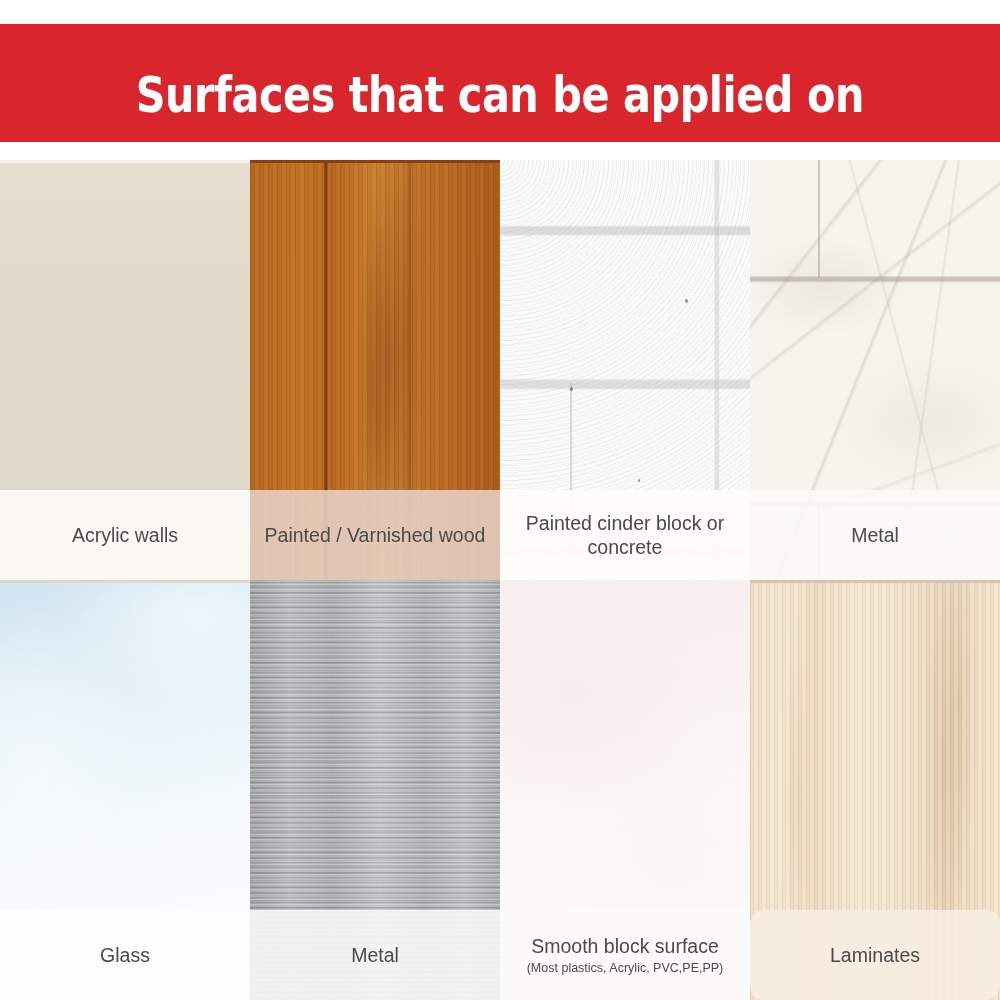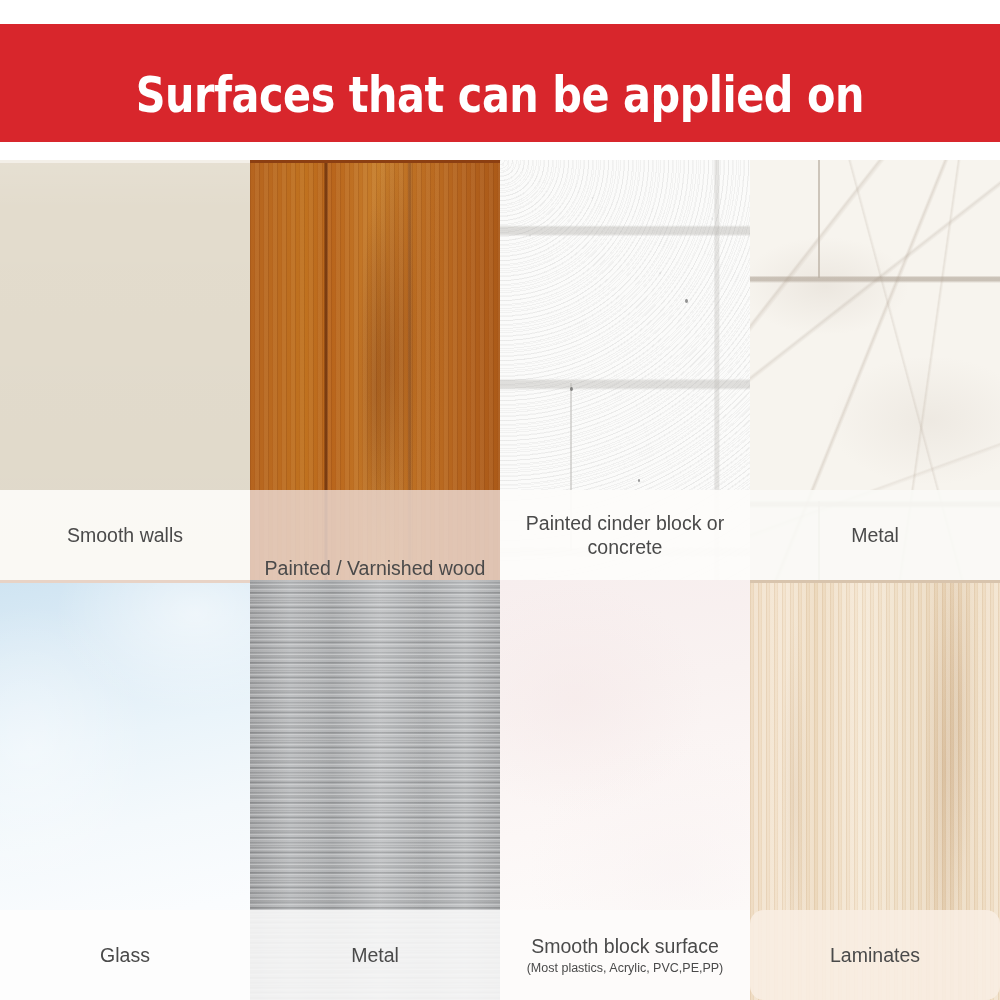--- a/index.html
+++ b/index.html
@@ -98,21 +98,21 @@
   .caption-sub {
     color: #4a4a4a;
     font-size: 12.5px;
     line-height: 1.2;
     margin-top: 2px;
     font-family: "Liberation Sans", sans-serif;
   }
 
   
   .scrim-cream   { background: rgba(252,251,247,0.93); }
-  .scrim-wood    { background: rgba(232,212,203,0.86); justify-content: flex-end; }
+  .scrim-wood    { background: rgba(232,212,203,0.86); }
   .scrim-white   { background: rgba(253,252,250,0.95); }
   .scrim-tile    { background: rgba(250,249,246,0.90); }
   .scrim-metal   { background: rgba(247,247,247,0.90); }
   .scrim-glass   { background: rgba(253,253,253,0.93); }
   .scrim-solid   { background: rgba(253,251,250,0.94); }
   .scrim-lam     { background: rgba(248,237,226,0.90); border-radius: 14px; }
 
   
   .tex-wall {
     background:
@@ -273,21 +273,21 @@
   <div class="header-gap"></div>
 
   <div class="grid">
 
     <div class="grid-row">
 
       <div class="cell">
         <div class="swatch tex-wall"></div>
         <div class="seam-top" style="background:#f3efe8"></div>
         <div class="caption scrim-cream">
-          <div class="caption-text">Smooth walls</div>
+          <div class="caption-text">Acrylic walls</div>
         </div>
       </div>
 
       <div class="cell">
         <div class="swatch tex-oak"></div>
         <div class="seam-top" style="background:#8c3f12"></div>
         <div class="caption scrim-wood">
           <div class="caption-text">Painted / Varnished wood</div>
         </div>
       </div>

